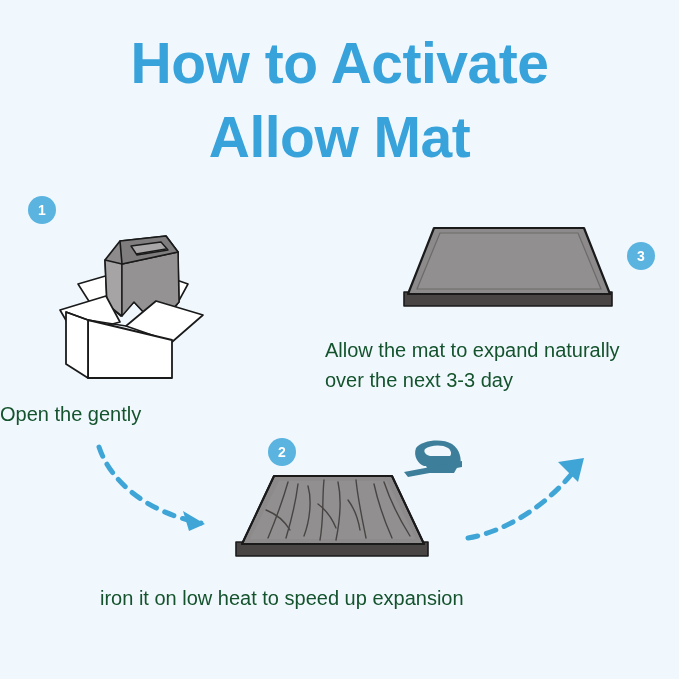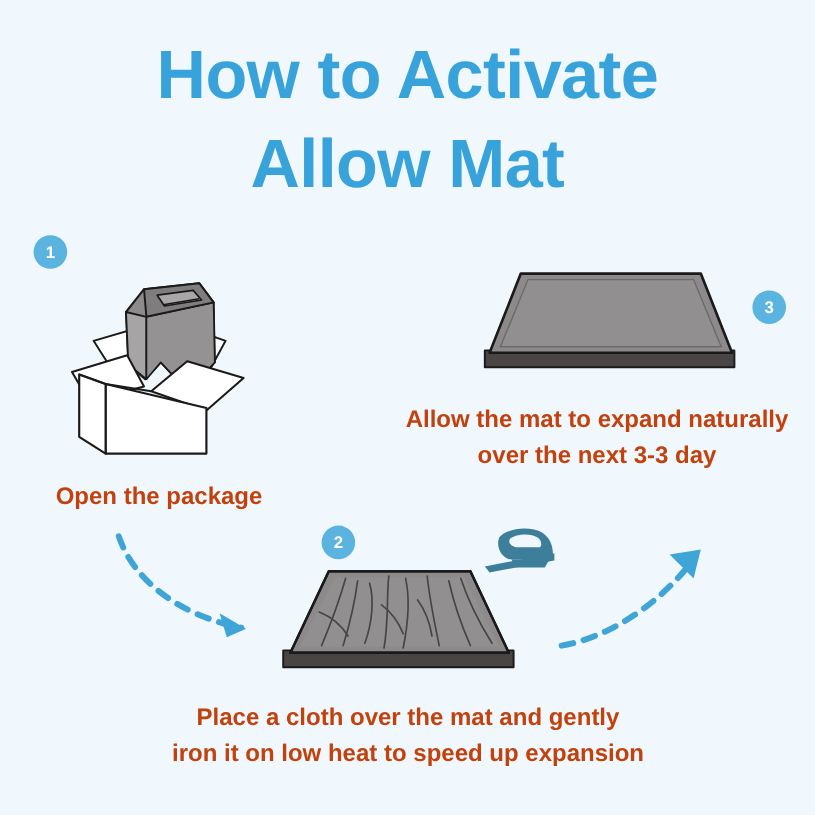--- a/index.html
+++ b/index.html
@@ -45,26 +45,25 @@
     font-weight: bold;
     line-height: 28px;
     text-align: center;
   }
   #badge-1 { left: 28px; top: 196px; }
   #badge-2 { left: 268px; top: 438px; }
   #badge-3 { left: 627px; top: 242px; }
 
   .caption {
     position: absolute;
-    color: #c2410c;
+    color: #14532d;
     font-size: 20px;
     line-height: 30px;
-    text-align: center;
+    text-align: left;
     white-space: nowrap;
-    font-weight: bold;
   }
   #caption-1 { left: 0px; top: 399px; width: 265px; }
   #caption-2 { left: 100px; top: 583px; width: 480px; }
   #caption-3 { left: 325px; top: 335px; width: 345px; }
   .caption-line { display: block; }
 
   .art { position: absolute; }
   #art-box   { left: 48px;  top: 222px; width: 170px; height: 160px; }
   #art-mat-2 { left: 232px; top: 470px; width: 200px; height: 95px; }
   #art-mat-3 { left: 398px; top: 222px; width: 220px; height: 95px; }
@@ -163,25 +162,24 @@
   </div>
 
   <div class="art" id="arrow-2">
     <svg viewBox="0 0 130 95" width="130" height="95">
       <path d="M2,90 C38,84 82,58 112,18" fill="none" stroke="#3fa5d6" stroke-width="5" stroke-linecap="round" stroke-dasharray="10 9"></path>
       <path d="M92,14 L118,10 L112,34 Z" fill="#3fa5d6"></path>
     </svg>
   </div>
 
   <div class="caption" id="caption-1">
-    <span class="caption-line">Open the package</span>
+    <span class="caption-line">Open the gently</span>
   </div>
 
   <div class="caption" id="caption-2">
-    <span class="caption-line">Place a cloth over the mat and gently</span>
     <span class="caption-line">iron it on low heat to speed up expansion</span>
   </div>
 
   <div class="caption" id="caption-3">
     <span class="caption-line">Allow the mat to expand naturally</span>
     <span class="caption-line">over the next 3-3 day</span>
   </div>
 
 </div>
 

